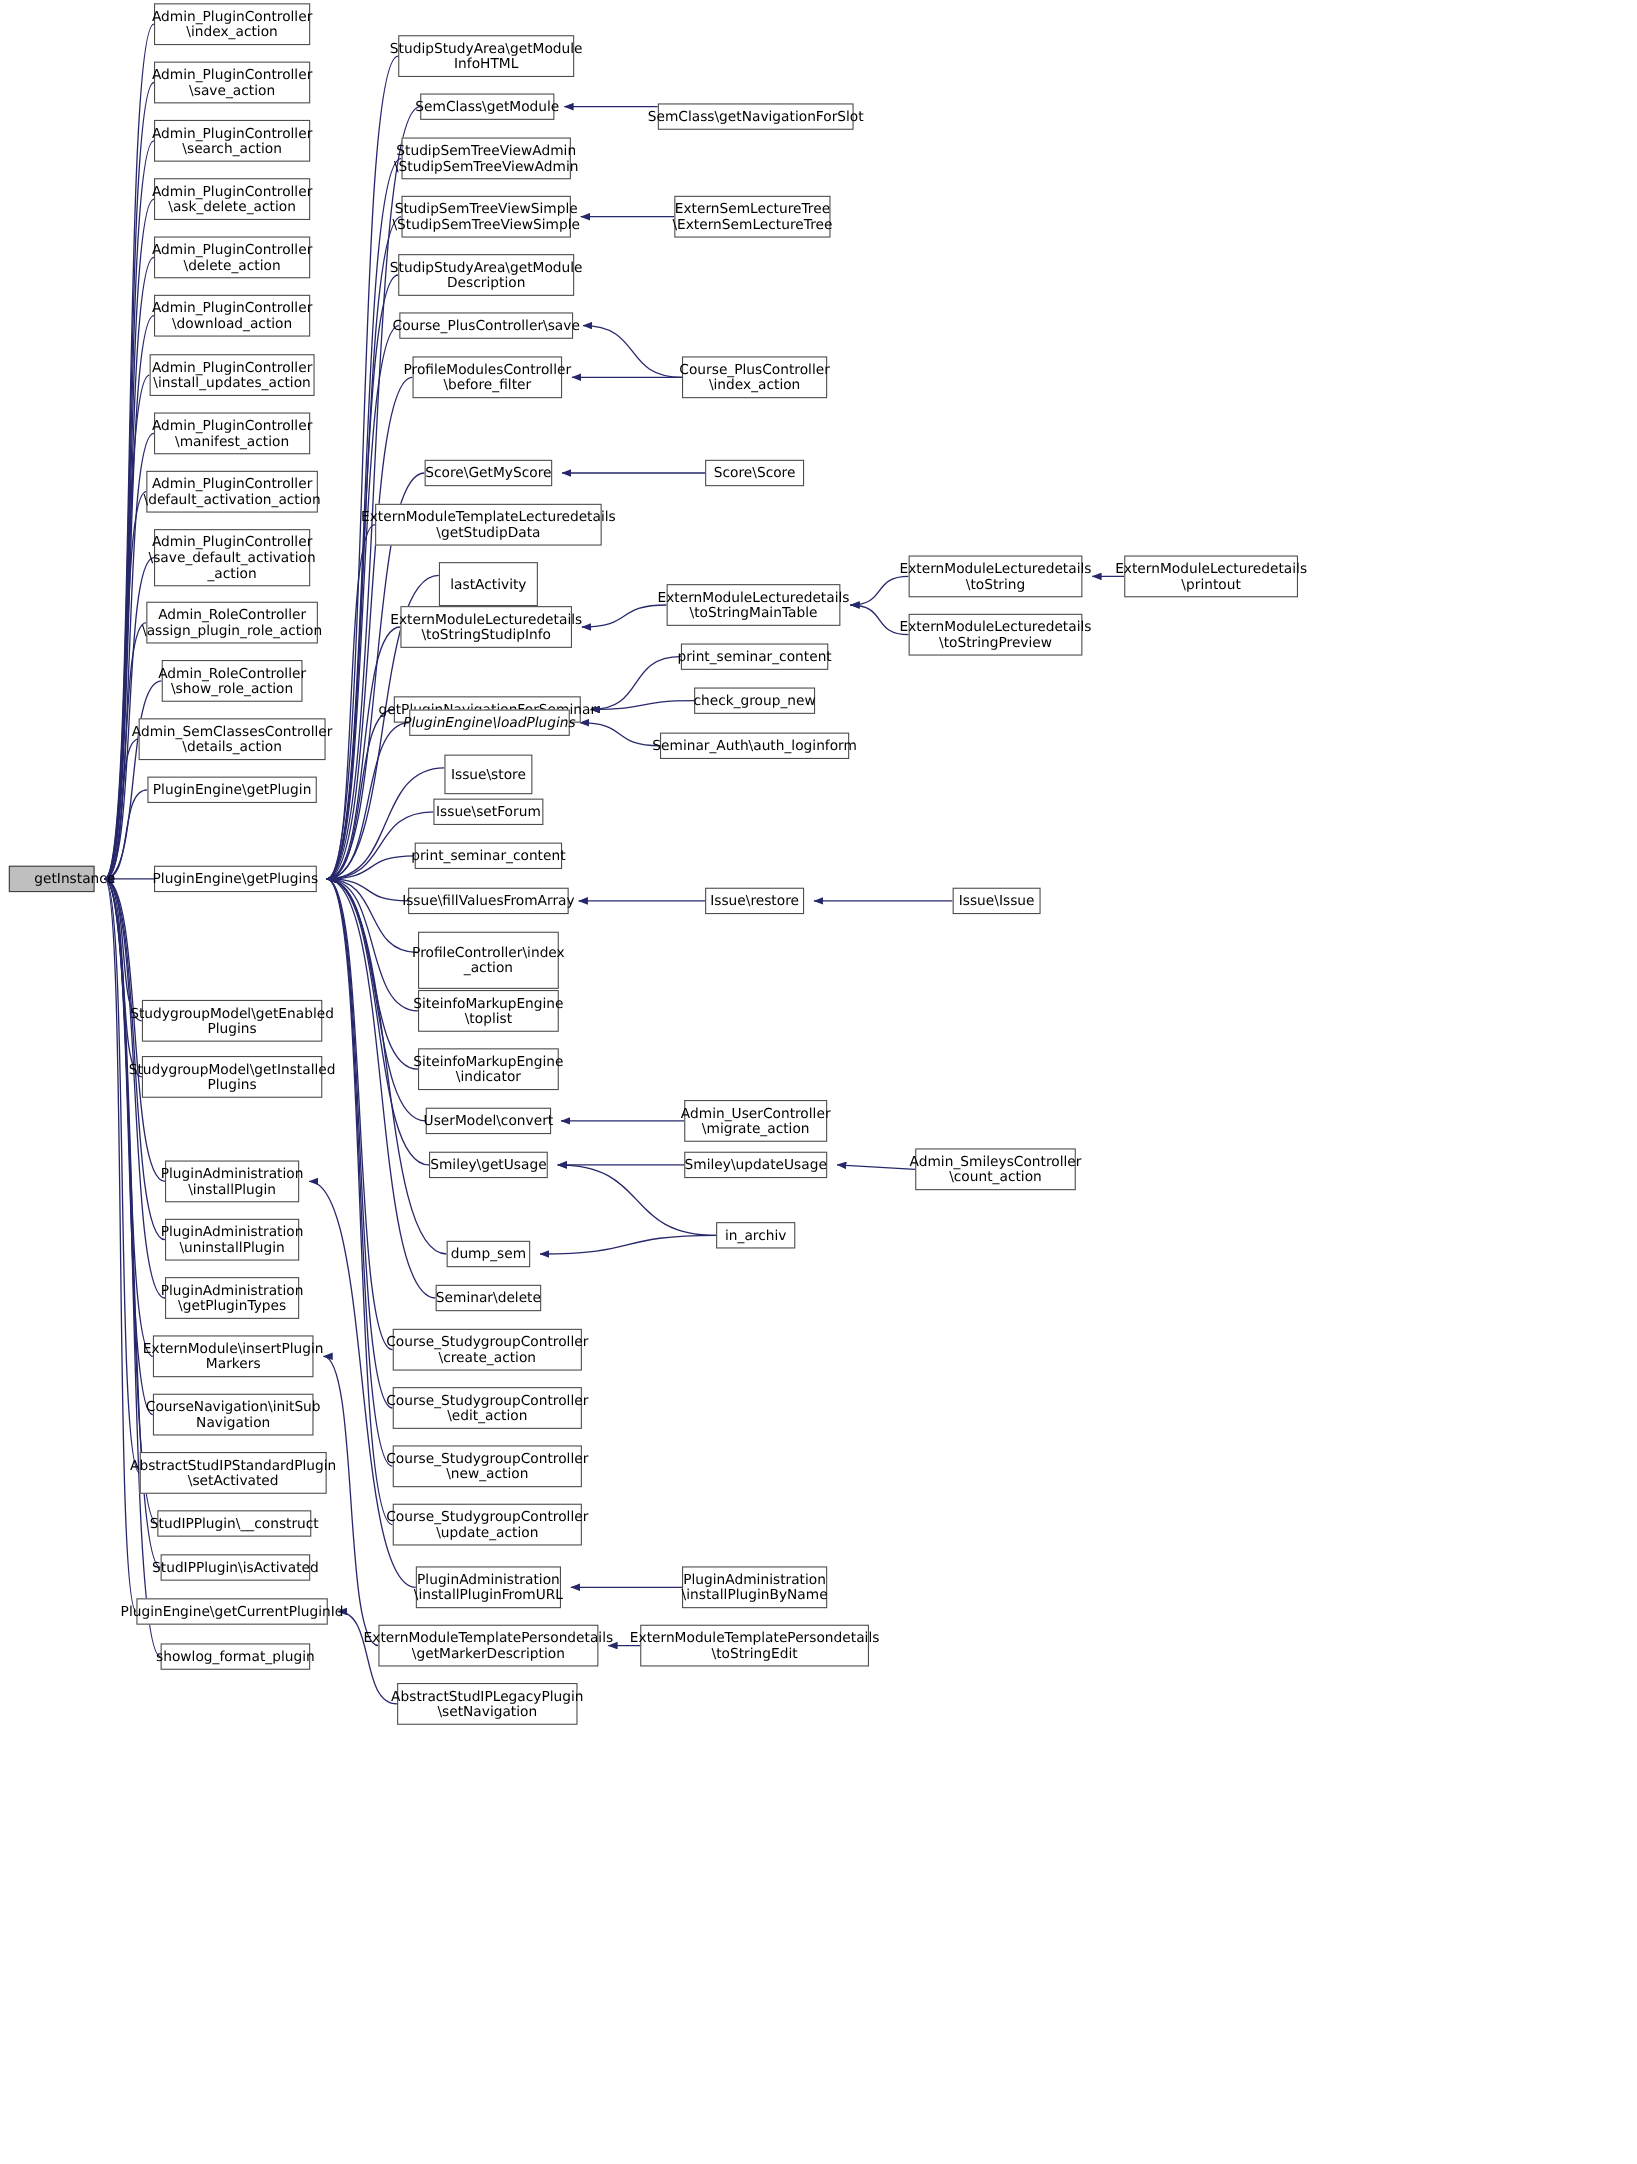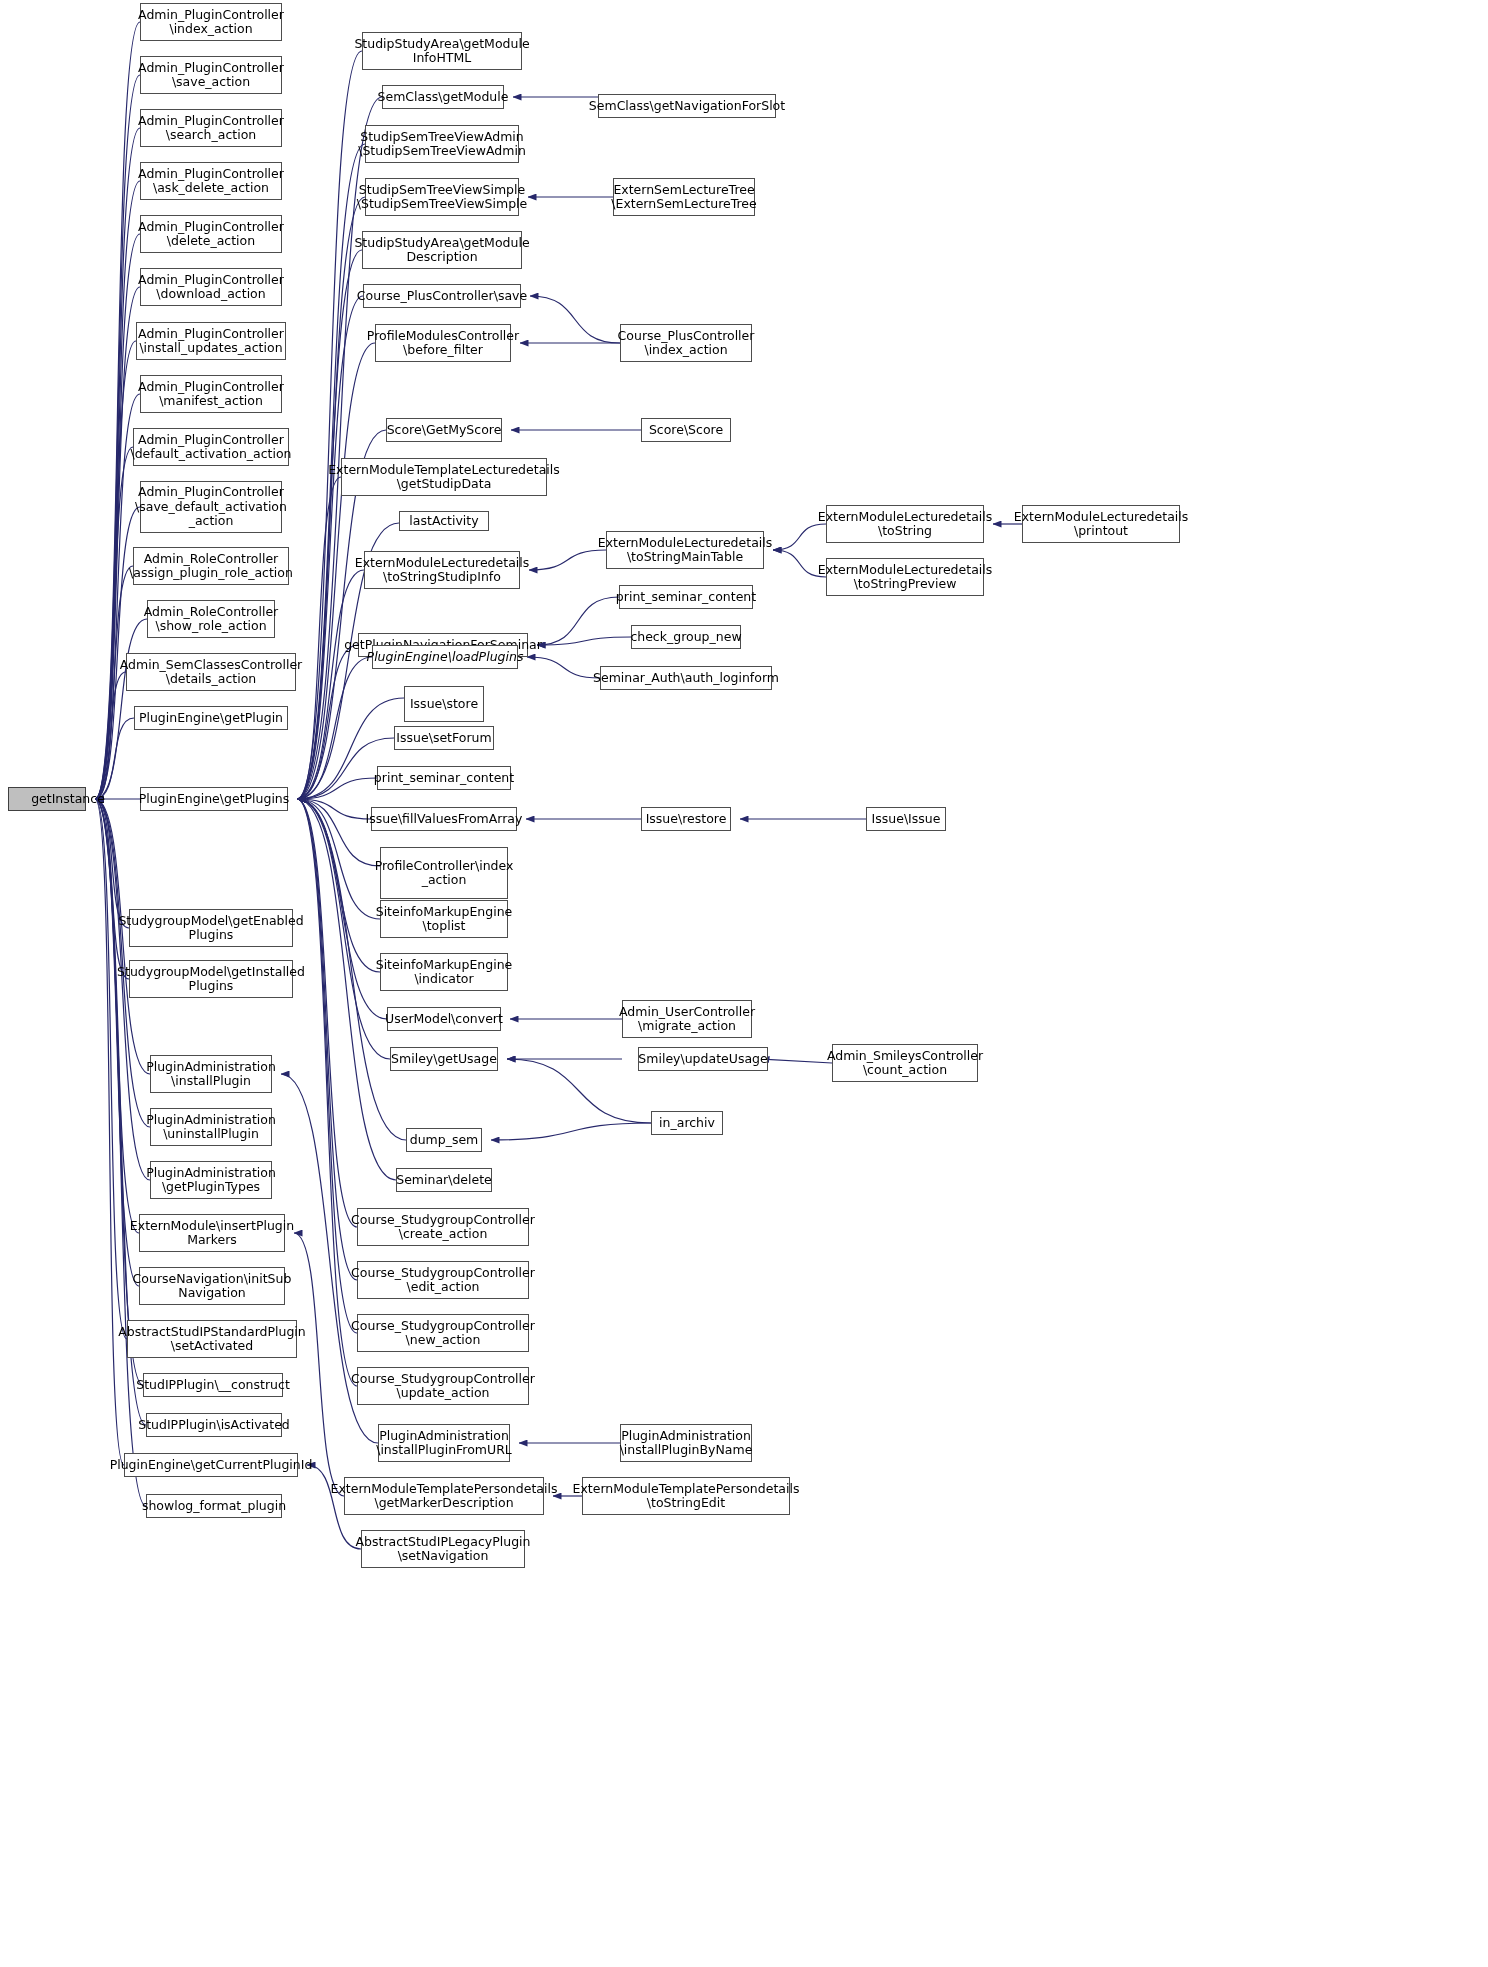--- a/index.html
+++ b/index.html
@@ -193,21 +193,21 @@
     <div class="node" style="left: 365px; top: 178px; width: 154px; height: 38px;">StudipSemTreeViewSimple
 \StudipSemTreeViewSimple</div>
     <div class="node" style="left: 362px; top: 231px; width: 160px; height: 38px;">StudipStudyArea\getModule
 Description</div>
     <div class="node" style="left: 363px; top: 284px; width: 158px; height: 24px;">Course_PlusController\save</div>
     <div class="node" style="left: 375px; top: 324px; width: 136px; height: 38px;">ProfileModulesController
 \before_filter</div>
     <div class="node" style="left: 386px; top: 418px; width: 116px; height: 24px;">Score\GetMyScore</div>
     <div class="node" style="left: 341px; top: 458px; width: 206px; height: 38px;">ExternModuleTemplateLecturedetails
 \getStudipData</div>
-    <div class="node" style="left: 399px; top: 511px; width: 90px; height: 20px;">lastActivity</div>
+    <div class="node" style="left: 399px; top: 511px; width: 90px; height: 40px;">lastActivity</div>
     <div class="node" style="left: 364px; top: 551px; width: 156px; height: 38px;">ExternModuleLecturedetails
 \toStringStudipInfo</div>
     <div class="node" style="left: 358px; top: 633px; width: 170px; height: 24px;">getPluginNavigationForSeminar</div>
     <div class="node" style="left: 372px; top: 645px; width: 146px; height: 24px; font-style: italic;">PluginEngine\loadPlugins</div>
     <div class="node" style="left: 404px; top: 686px; width: 80px; height: 36px;">Issue\store</div>
     <div class="node" style="left: 394px; top: 726px; width: 100px; height: 24px;">Issue\setForum</div>
     <div class="node" style="left: 377px; top: 766px; width: 134px; height: 24px;">print_seminar_content</div>
     <div class="node" style="left: 371px; top: 807px; width: 146px; height: 24px;">Issue\fillValuesFromArray</div>
     <div class="node" style="left: 380px; top: 847px; width: 128px; height: 52px;">ProfileController\index
 _action</div>
@@ -240,21 +240,21 @@
 \index_action</div>
     <div class="node" style="left: 641px; top: 418px; width: 90px; height: 24px;">Score\Score</div>
     <div class="node" style="left: 606px; top: 531px; width: 158px; height: 38px;">ExternModuleLecturedetails
 \toStringMainTable</div>
     <div class="node" style="left: 619px; top: 585px; width: 134px; height: 24px;">print_seminar_content</div>
     <div class="node" style="left: 631px; top: 625px; width: 110px; height: 24px;">check_group_new</div>
     <div class="node" style="left: 600px; top: 666px; width: 172px; height: 24px;">Seminar_Auth\auth_loginform</div>
     <div class="node" style="left: 641px; top: 807px; width: 90px; height: 24px;">Issue\restore</div>
     <div class="node" style="left: 622px; top: 1000px; width: 130px; height: 38px;">Admin_UserController
 \migrate_action</div>
-    <div class="node" style="left: 622px; top: 1047px; width: 130px; height: 24px; margin-left: 16px;">Smiley\updateUsage</div>
+    <div class="node" style="left: 622px; top: 1047px; width: 130px; height: 24px;">Smiley\updateUsage</div>
     <div class="node" style="left: 651px; top: 1111px; width: 72px; height: 24px;">in_archiv</div>
     <div class="node" style="left: 620px; top: 1424px; width: 132px; height: 38px;">PluginAdministration
 \installPluginByName</div>
     <div class="node" style="left: 582px; top: 1477px; width: 208px; height: 38px;">ExternModuleTemplatePersondetails
 \toStringEdit</div>
     <div class="node" style="left: 826px; top: 505px; width: 158px; height: 38px;">ExternModuleLecturedetails
 \toString</div>
     <div class="node" style="left: 826px; top: 558px; width: 158px; height: 38px;">ExternModuleLecturedetails
 \toStringPreview</div>
     <div class="node" style="left: 866px; top: 807px; width: 80px; height: 24px;">Issue\Issue</div>

